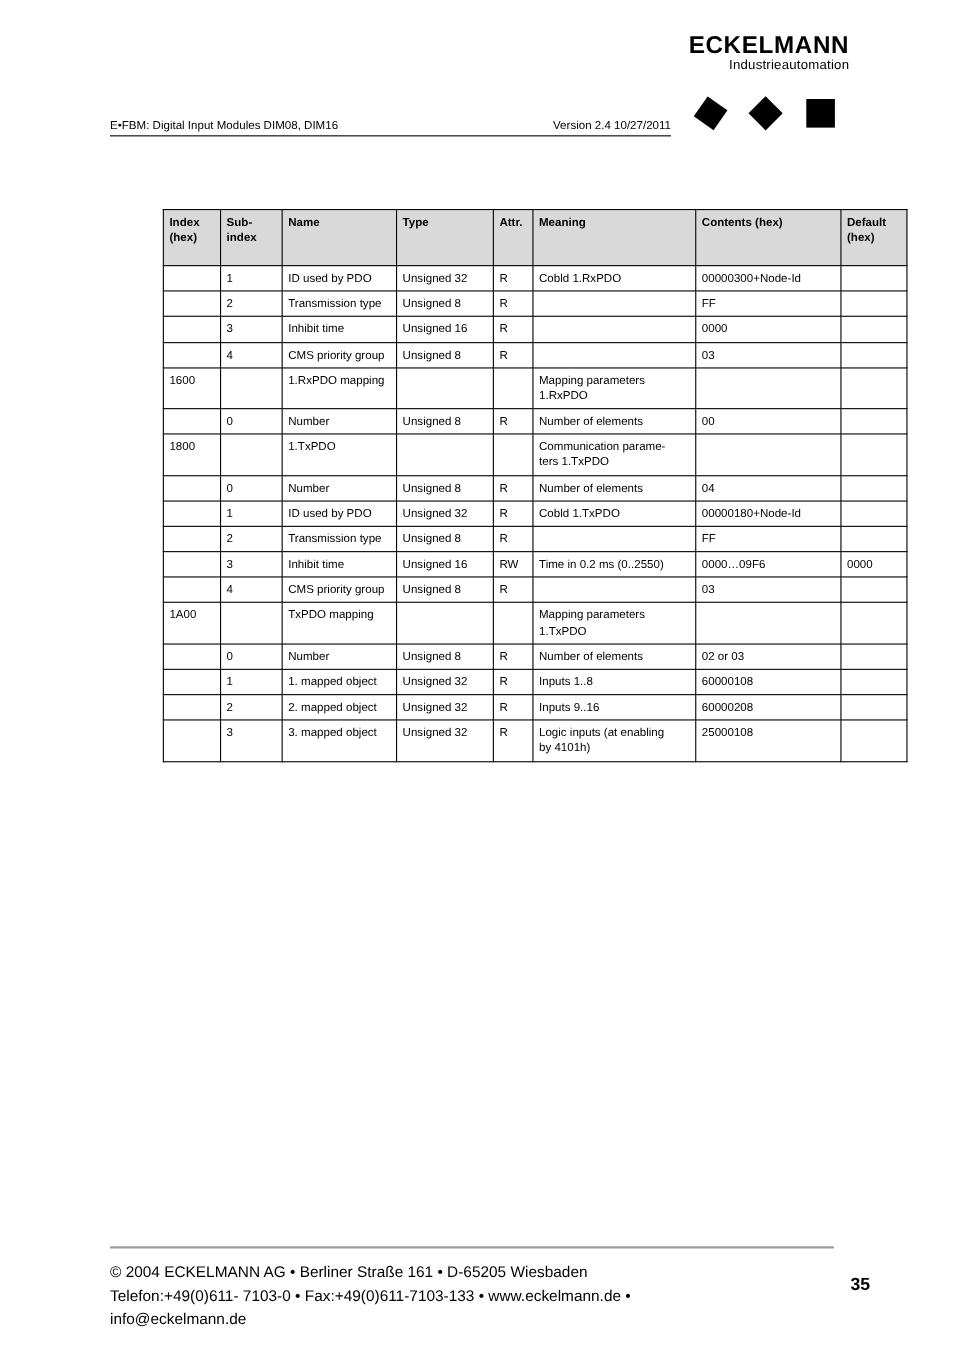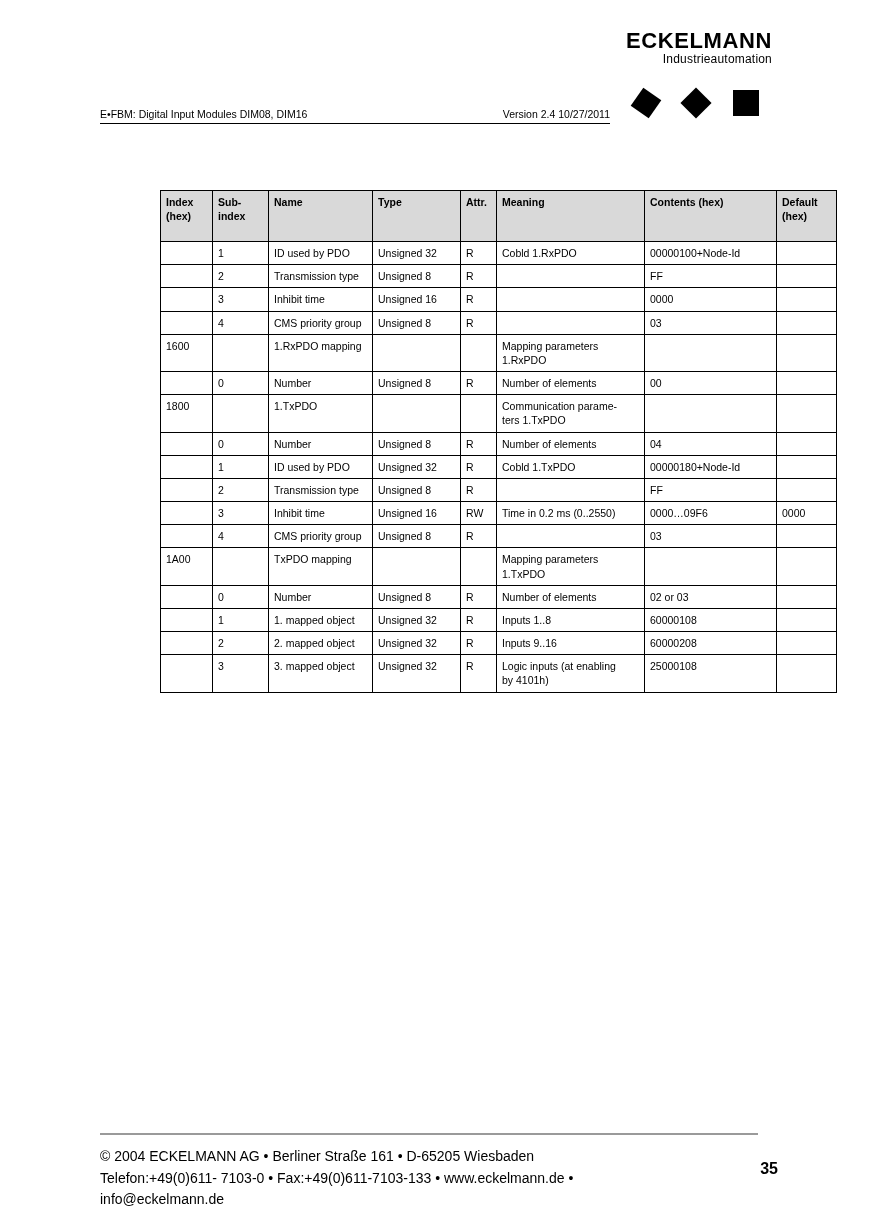--- a/index.html
+++ b/index.html
@@ -96,21 +96,21 @@
   }
   .header-rule {
     border-bottom: 1px solid #000;
     width: 100%;
     height: 0;
   }
 
   
   .table-wrap {
     position: absolute;
-    left: 112px;
+    left: 100px;
     top: 190px;
     width: 676px;
     padding-left: 48px;
   }
   table.obj {
     border-collapse: collapse;
     width: 676px;
     font-size: 10.5px;
     table-layout: fixed;
   }
@@ -151,21 +151,21 @@
   .footer {
     position: absolute;
     left: 100px;
     top: 1146px;
     width: 600px;
     font-size: 14px;
     line-height: 1.55;
   }
   .page-number {
     position: absolute;
-    right: 92px;
+    right: 79px;
     top: 1160px;
     font-size: 16px;
     font-weight: bold;
   }
 </style>
 </head>
 <body>
 
 <div class="page">
 
@@ -238,21 +238,21 @@
           </tr>
       </thead>
       <tbody id="tbody">
           <tr>
             <td></td>
             <td>1</td>
             <td>ID used by PDO</td>
             <td>Unsigned 32</td>
             <td>R</td>
             <td>Cobld 1.RxPDO</td>
-            <td>00000100+Node-Id</td>
+            <td>00000300+Node-Id</td>
             <td></td>
           </tr>
           <tr>
             <td></td>
             <td>2</td>
             <td>Transmission type</td>
             <td>Unsigned 8</td>
             <td>R</td>
             <td></td>
             <td>FF</td>

